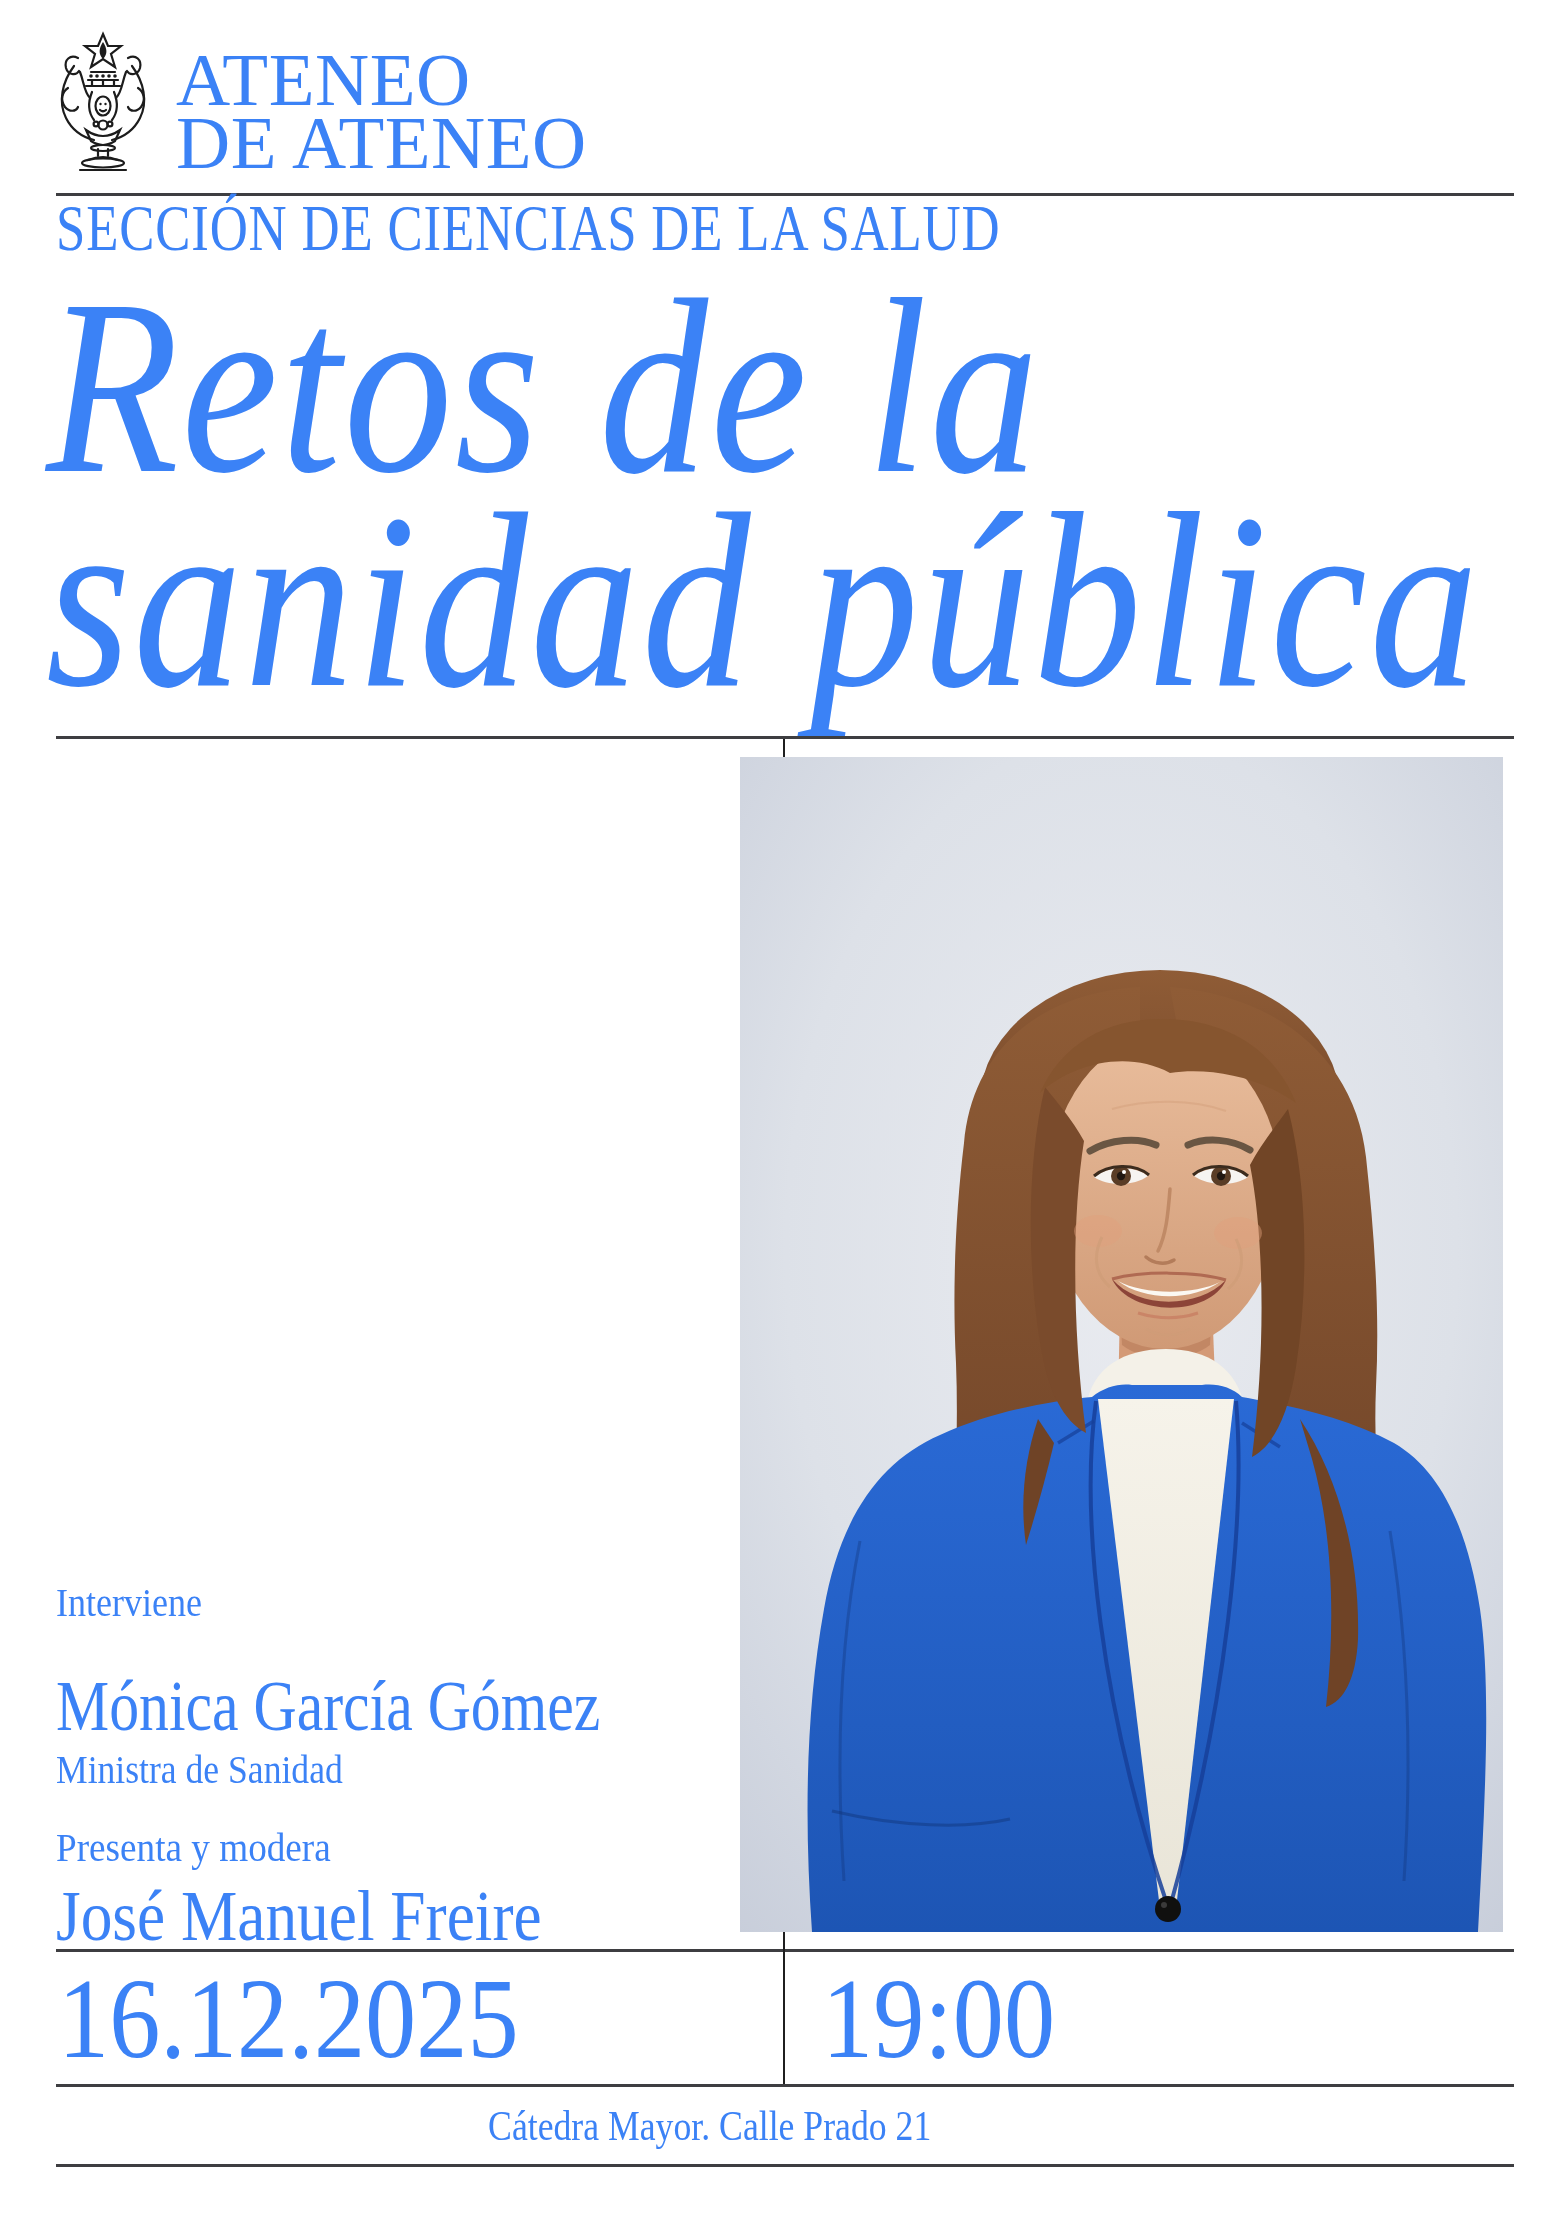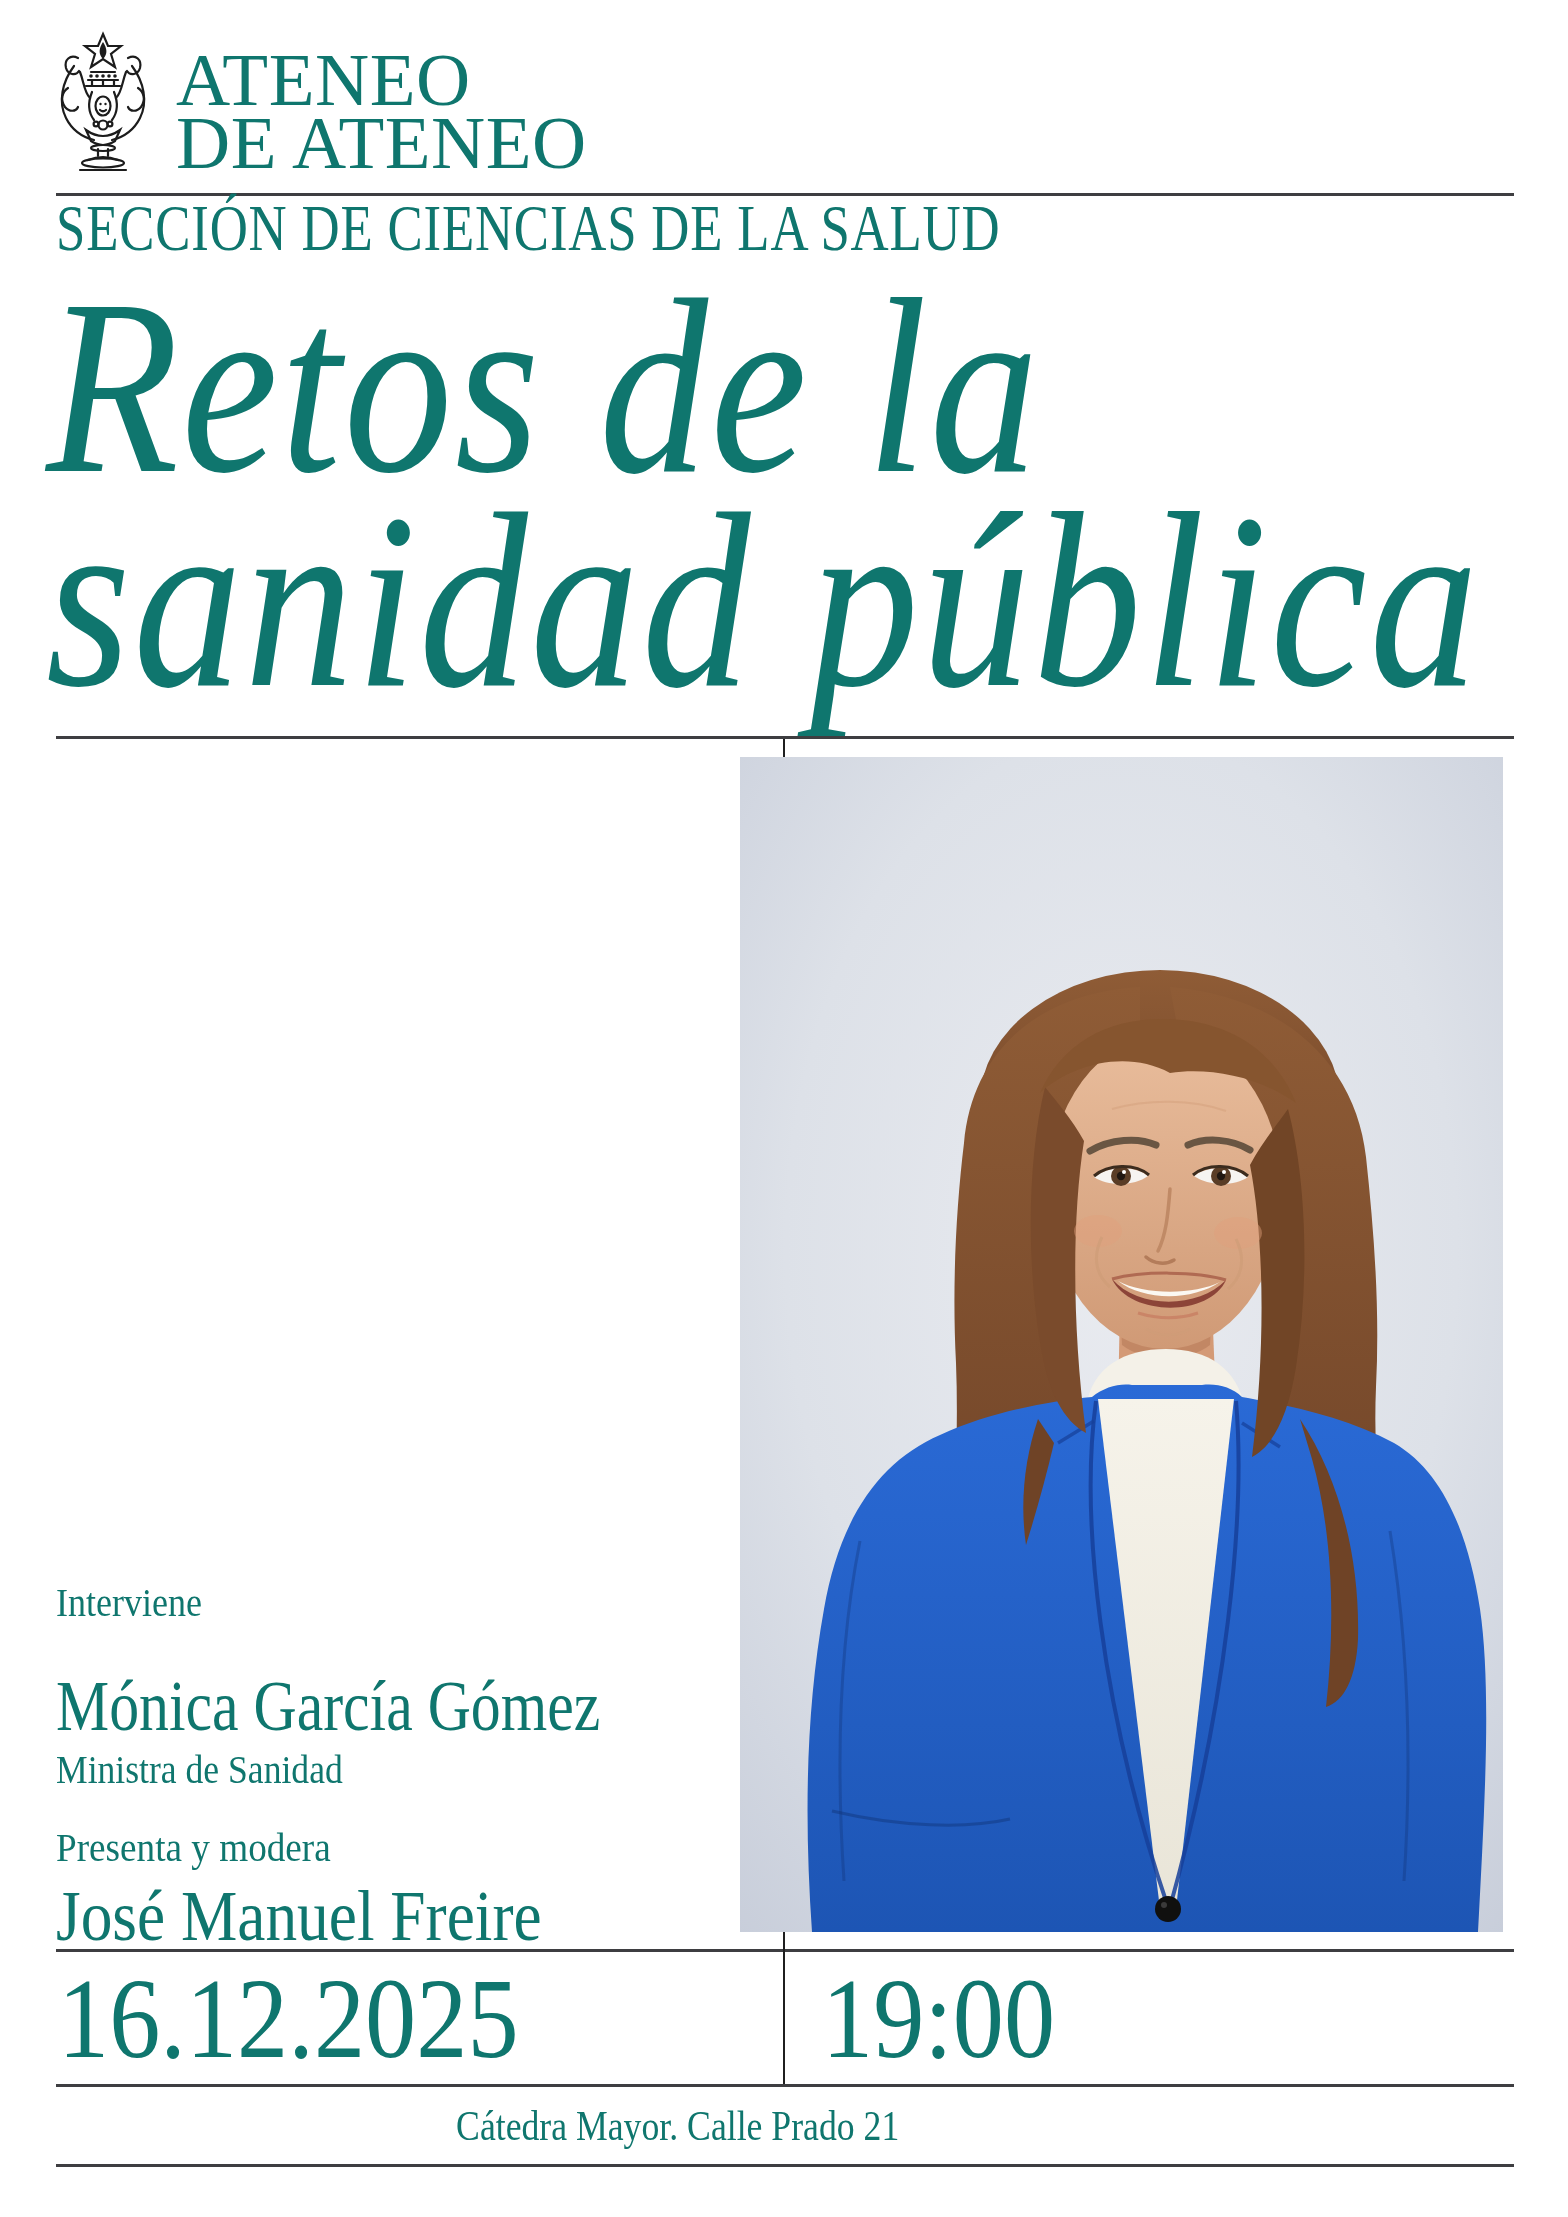--- a/index.html
+++ b/index.html
@@ -1,18 +1,18 @@
 <!DOCTYPE html>
 <html><head>
 <meta charset="utf-8">
 <style>
   html,body{margin:0;padding:0;background:#ffffff;}
   .poster{
     position:relative;width:1568px;height:2217px;background:#ffffff;
-    font-family:"Liberation Serif","DejaVu Serif",serif;color:#0f766e;overflow:hidden;
+    font-family:"Liberation Serif","DejaVu Serif",serif;color:#3b82f6;overflow:hidden;
   }
   .abs{position:absolute;}
   .rule{position:absolute;left:56px;width:1458px;height:3px;background:#3e3e41;}
   .vline{position:absolute;width:2px;background:#1f1f1f;}
   
   .sx80{transform:scaleX(.80);transform-origin:left top;}
   .sx83{transform:scaleX(.83);transform-origin:left top;}
   .sx85c{transform:scaleX(.85);transform-origin:center top;display:inline-block;}
   .sx87{transform:scaleX(.87);transform-origin:left top;}
   .sx88{transform:scaleX(.88);transform-origin:left top;}
@@ -20,21 +20,21 @@
   .sx90{transform:scaleX(.90);transform-origin:left top;}
   .sx93{transform:scaleX(.93);transform-origin:left top;}
 
   .wordmark{left:176px;top:48px;font-size:75px;line-height:63px;letter-spacing:.5px;white-space:nowrap;}
   .section-label{left:56px;top:188px;font-size:66px;line-height:80px;letter-spacing:1px;white-space:nowrap;}
   .main-title{left:46px;top:280px;font-size:250px;line-height:214px;font-style:italic;
               letter-spacing:3px;white-space:nowrap;width:1760px;}
   .label-small{font-size:40px;line-height:44px;white-space:nowrap;}
   .name-big{font-size:72px;line-height:76px;white-space:nowrap;}
   .datetime{font-size:115px;line-height:110px;white-space:nowrap;}
-  .venue-row{left:0;top:2100px;width:1356px;text-align:center;font-size:42px;line-height:52px;}
+  .venue-row{left:0;top:2100px;width:1356px;text-align:center;font-size:42px;line-height:52px;padding-left:32px;}
   .photo-frame{left:740px;top:757px;width:763px;height:1175px;}
   .photo-frame svg{display:block;width:763px;height:1175px;}
   .emblem{left:50px;top:30px;width:106px;height:144px;}
 </style>
 </head>
 <body>
 
 <div class="poster">
 
   <svg class="abs emblem" viewBox="0 0 106 144" fill="none" stroke="#1c1c1c" stroke-width="2.2" stroke-linecap="round">

